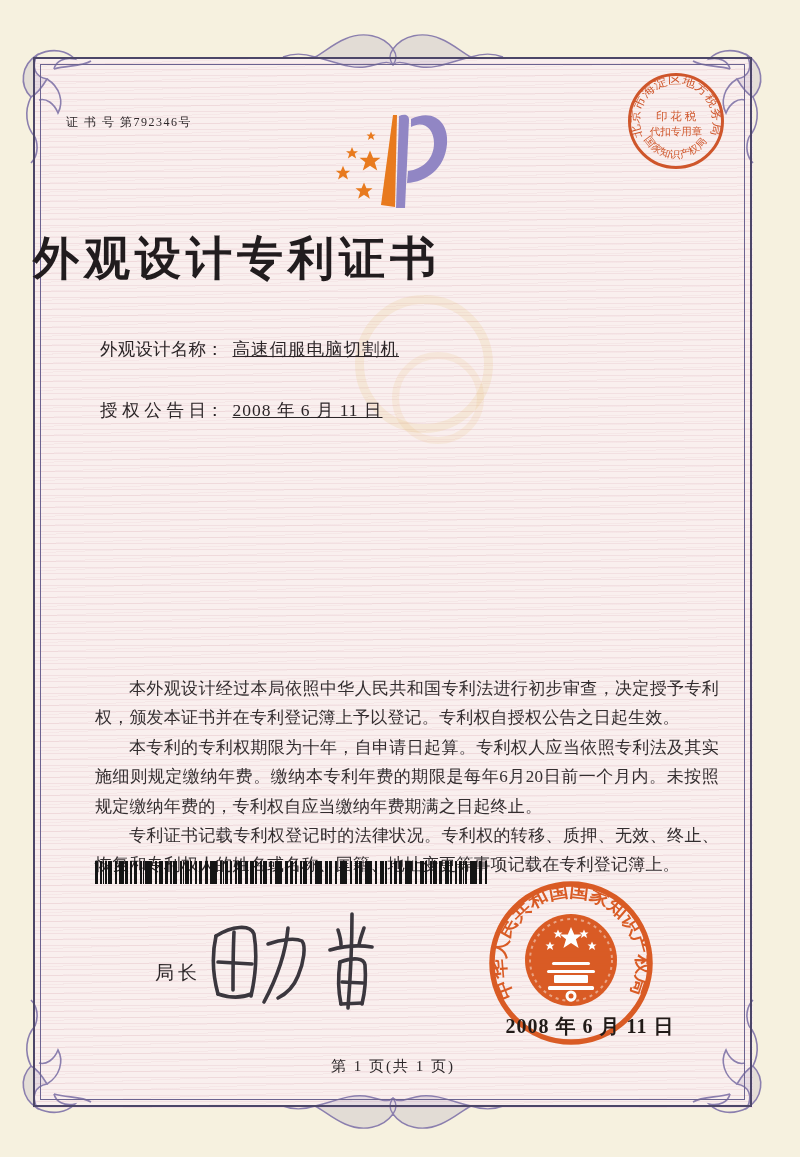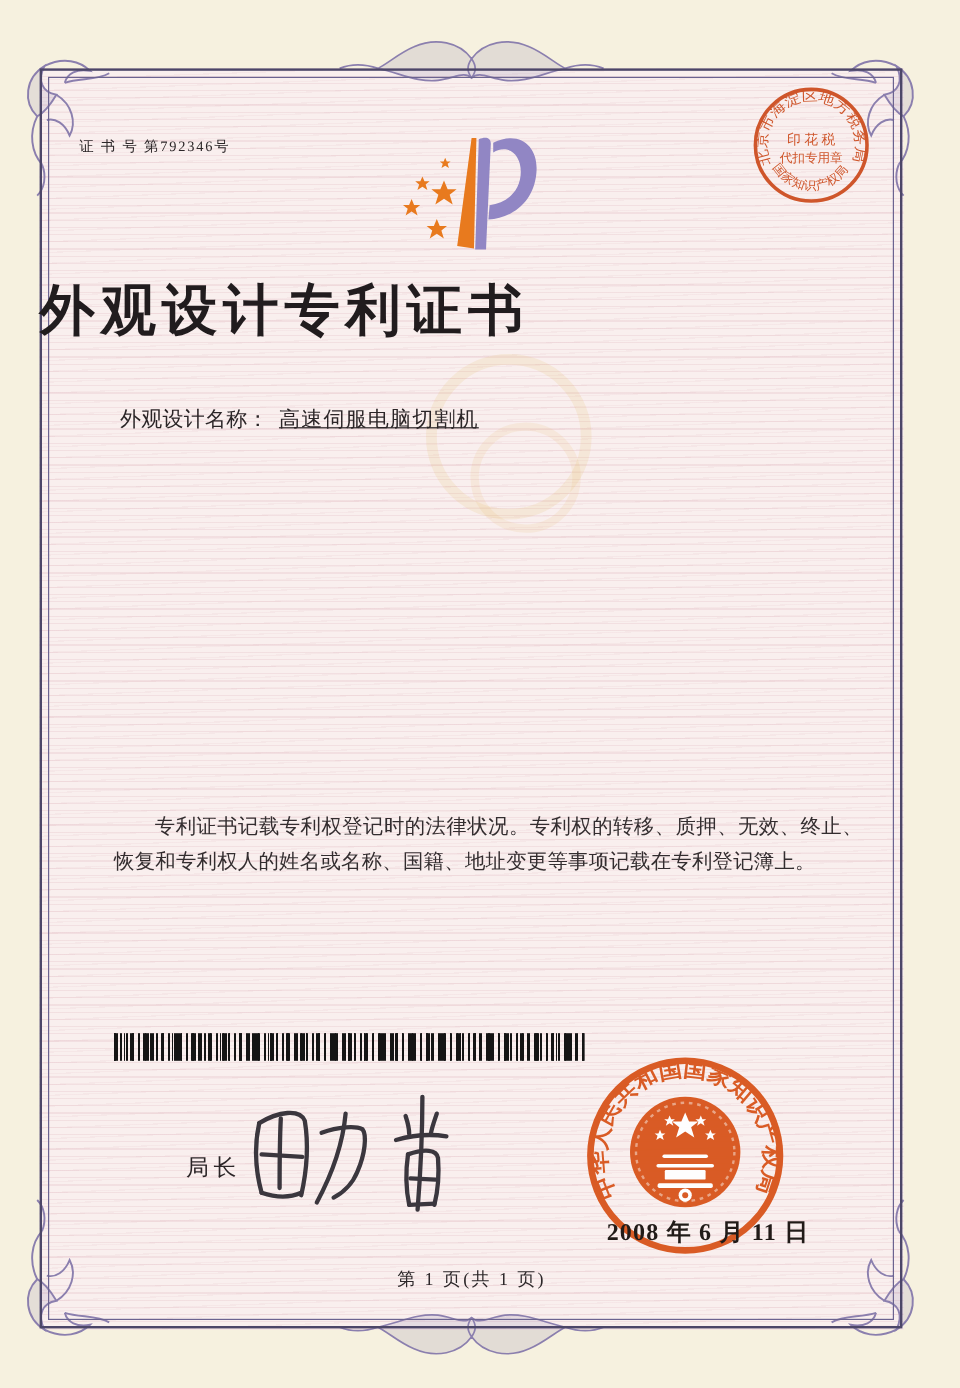--- a/index.html
+++ b/index.html
@@ -122,23 +122,28 @@
   <text x="50" y="49" text-anchor="middle" font-size="11.5" fill="#cc4b1d">印 花 税</text>
   <text x="50" y="64" text-anchor="middle" font-size="10.5" fill="#cc4b1d">代扣专用章</text>
 </svg>
 
 <div class="page-title">外观设计专利证书</div>
 
 <div class="fields">
   <div class="field-row">
     <span class="field-label">外观设计名称</span><span class="field-colon">：</span><span class="field-value">高速伺服电脑切割机</span>
   </div>
+  <div class="field-row">
+    <span class="field-label">授权公告日</span><span class="field-colon">：</span><span class="field-value">2008 年 6 月 11 日</span>
+  </div>
 </div>
 
 <div class="body-text">
+  <p>本外观设计经过本局依照中华人民共和国专利法进行初步审查，决定授予专利权，颁发本证书并在专利登记簿上予以登记。专利权自授权公告之日起生效。</p>
+  <p>本专利的专利权期限为十年，自申请日起算。专利权人应当依照专利法及其实施细则规定缴纳年费。缴纳本专利年费的期限是每年6月20日前一个月内。未按照规定缴纳年费的，专利权自应当缴纳年费期满之日起终止。</p>
   <p>专利证书记载专利权登记时的法律状况。专利权的转移、质押、无效、终止、恢复和专利权人的姓名或名称、国籍、地址变更等事项记载在专利登记簿上。</p>
 </div>
 
 <div class="barcode"></div>
 
 <div class="signer-title">局长</div>
 <svg class="signature" width="190" height="110" viewBox="0 0 190 110" aria-label="田力普">
   <g fill="none" stroke="#2b2830" stroke-width="3.6" stroke-linecap="round" stroke-linejoin="round" opacity=".92">
     <path d="M14,28 C10,46 10,64 16,86"></path>
     <path d="M14,28 C30,18 48,16 52,26 C55,44 54,66 49,88"></path>

